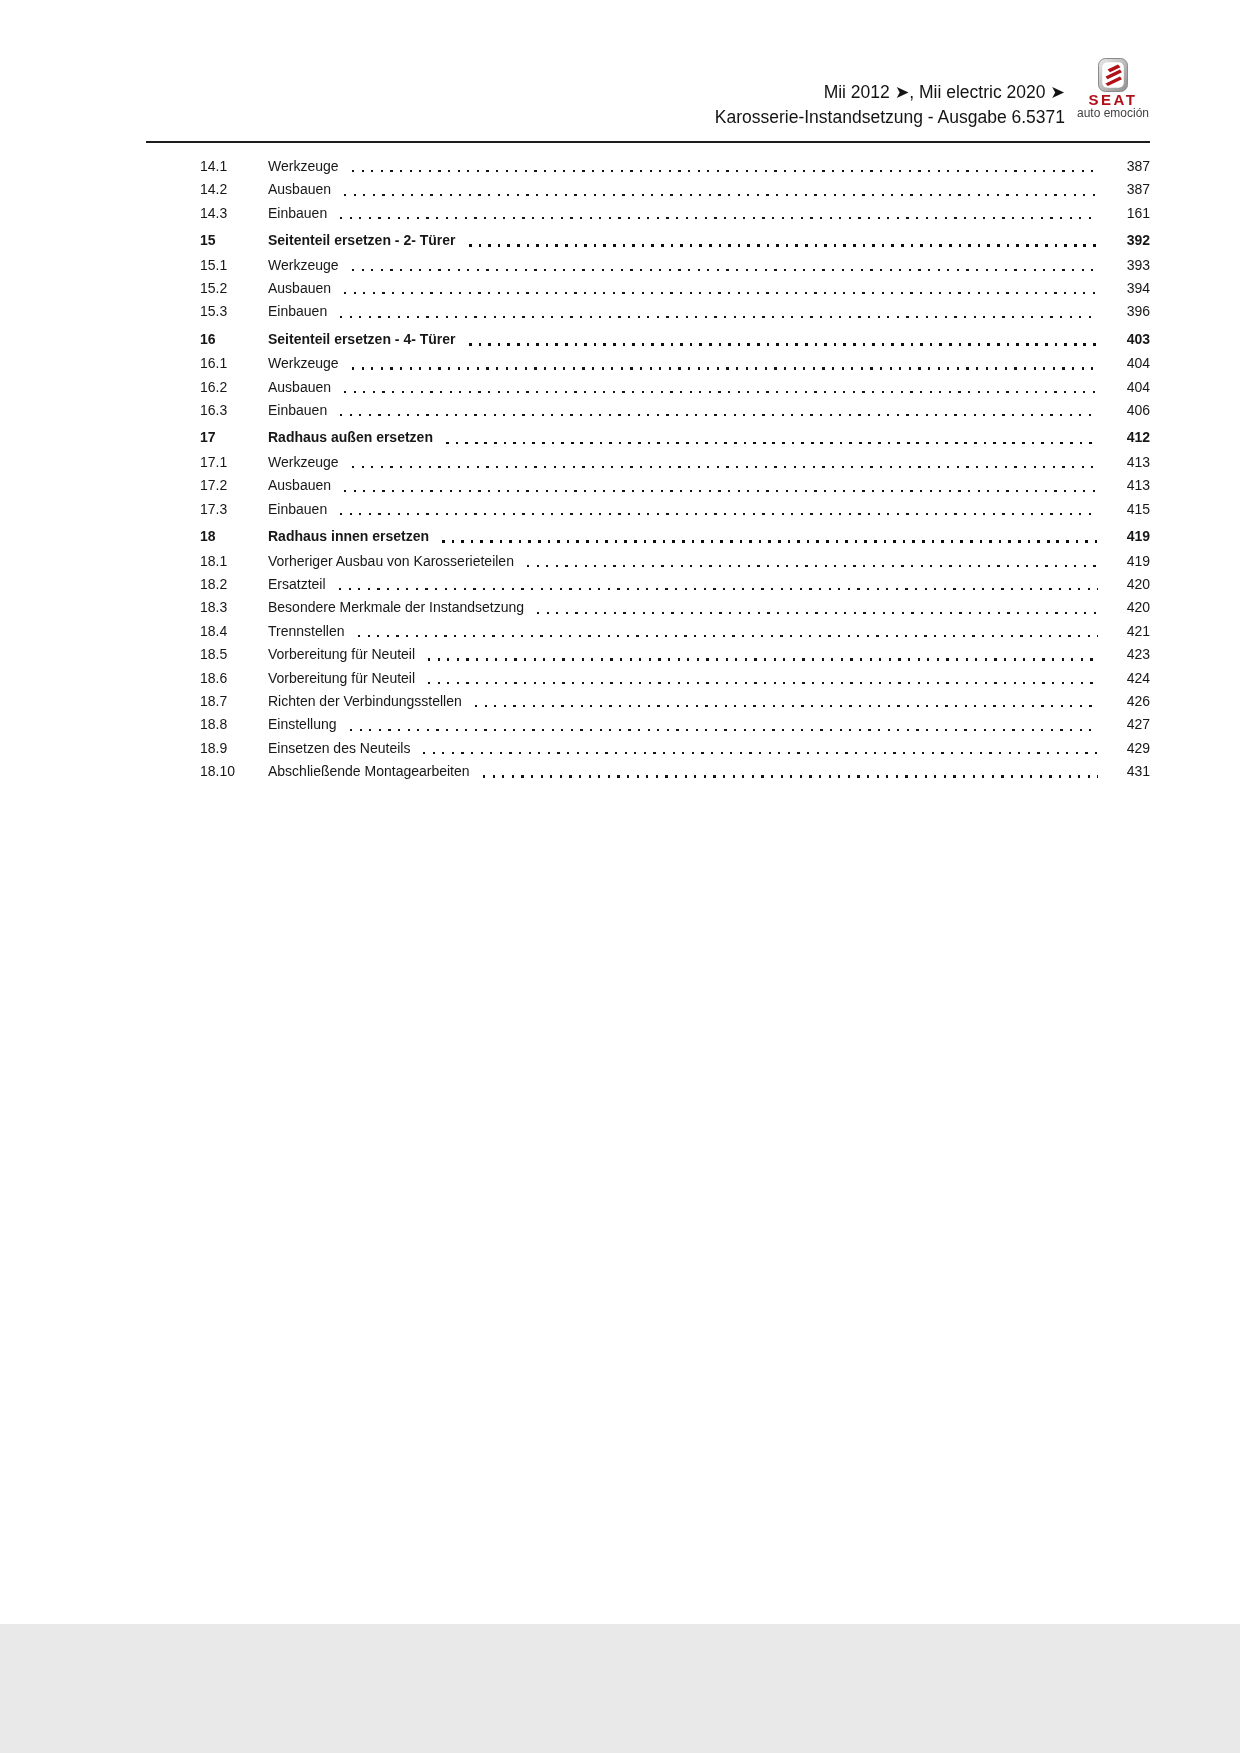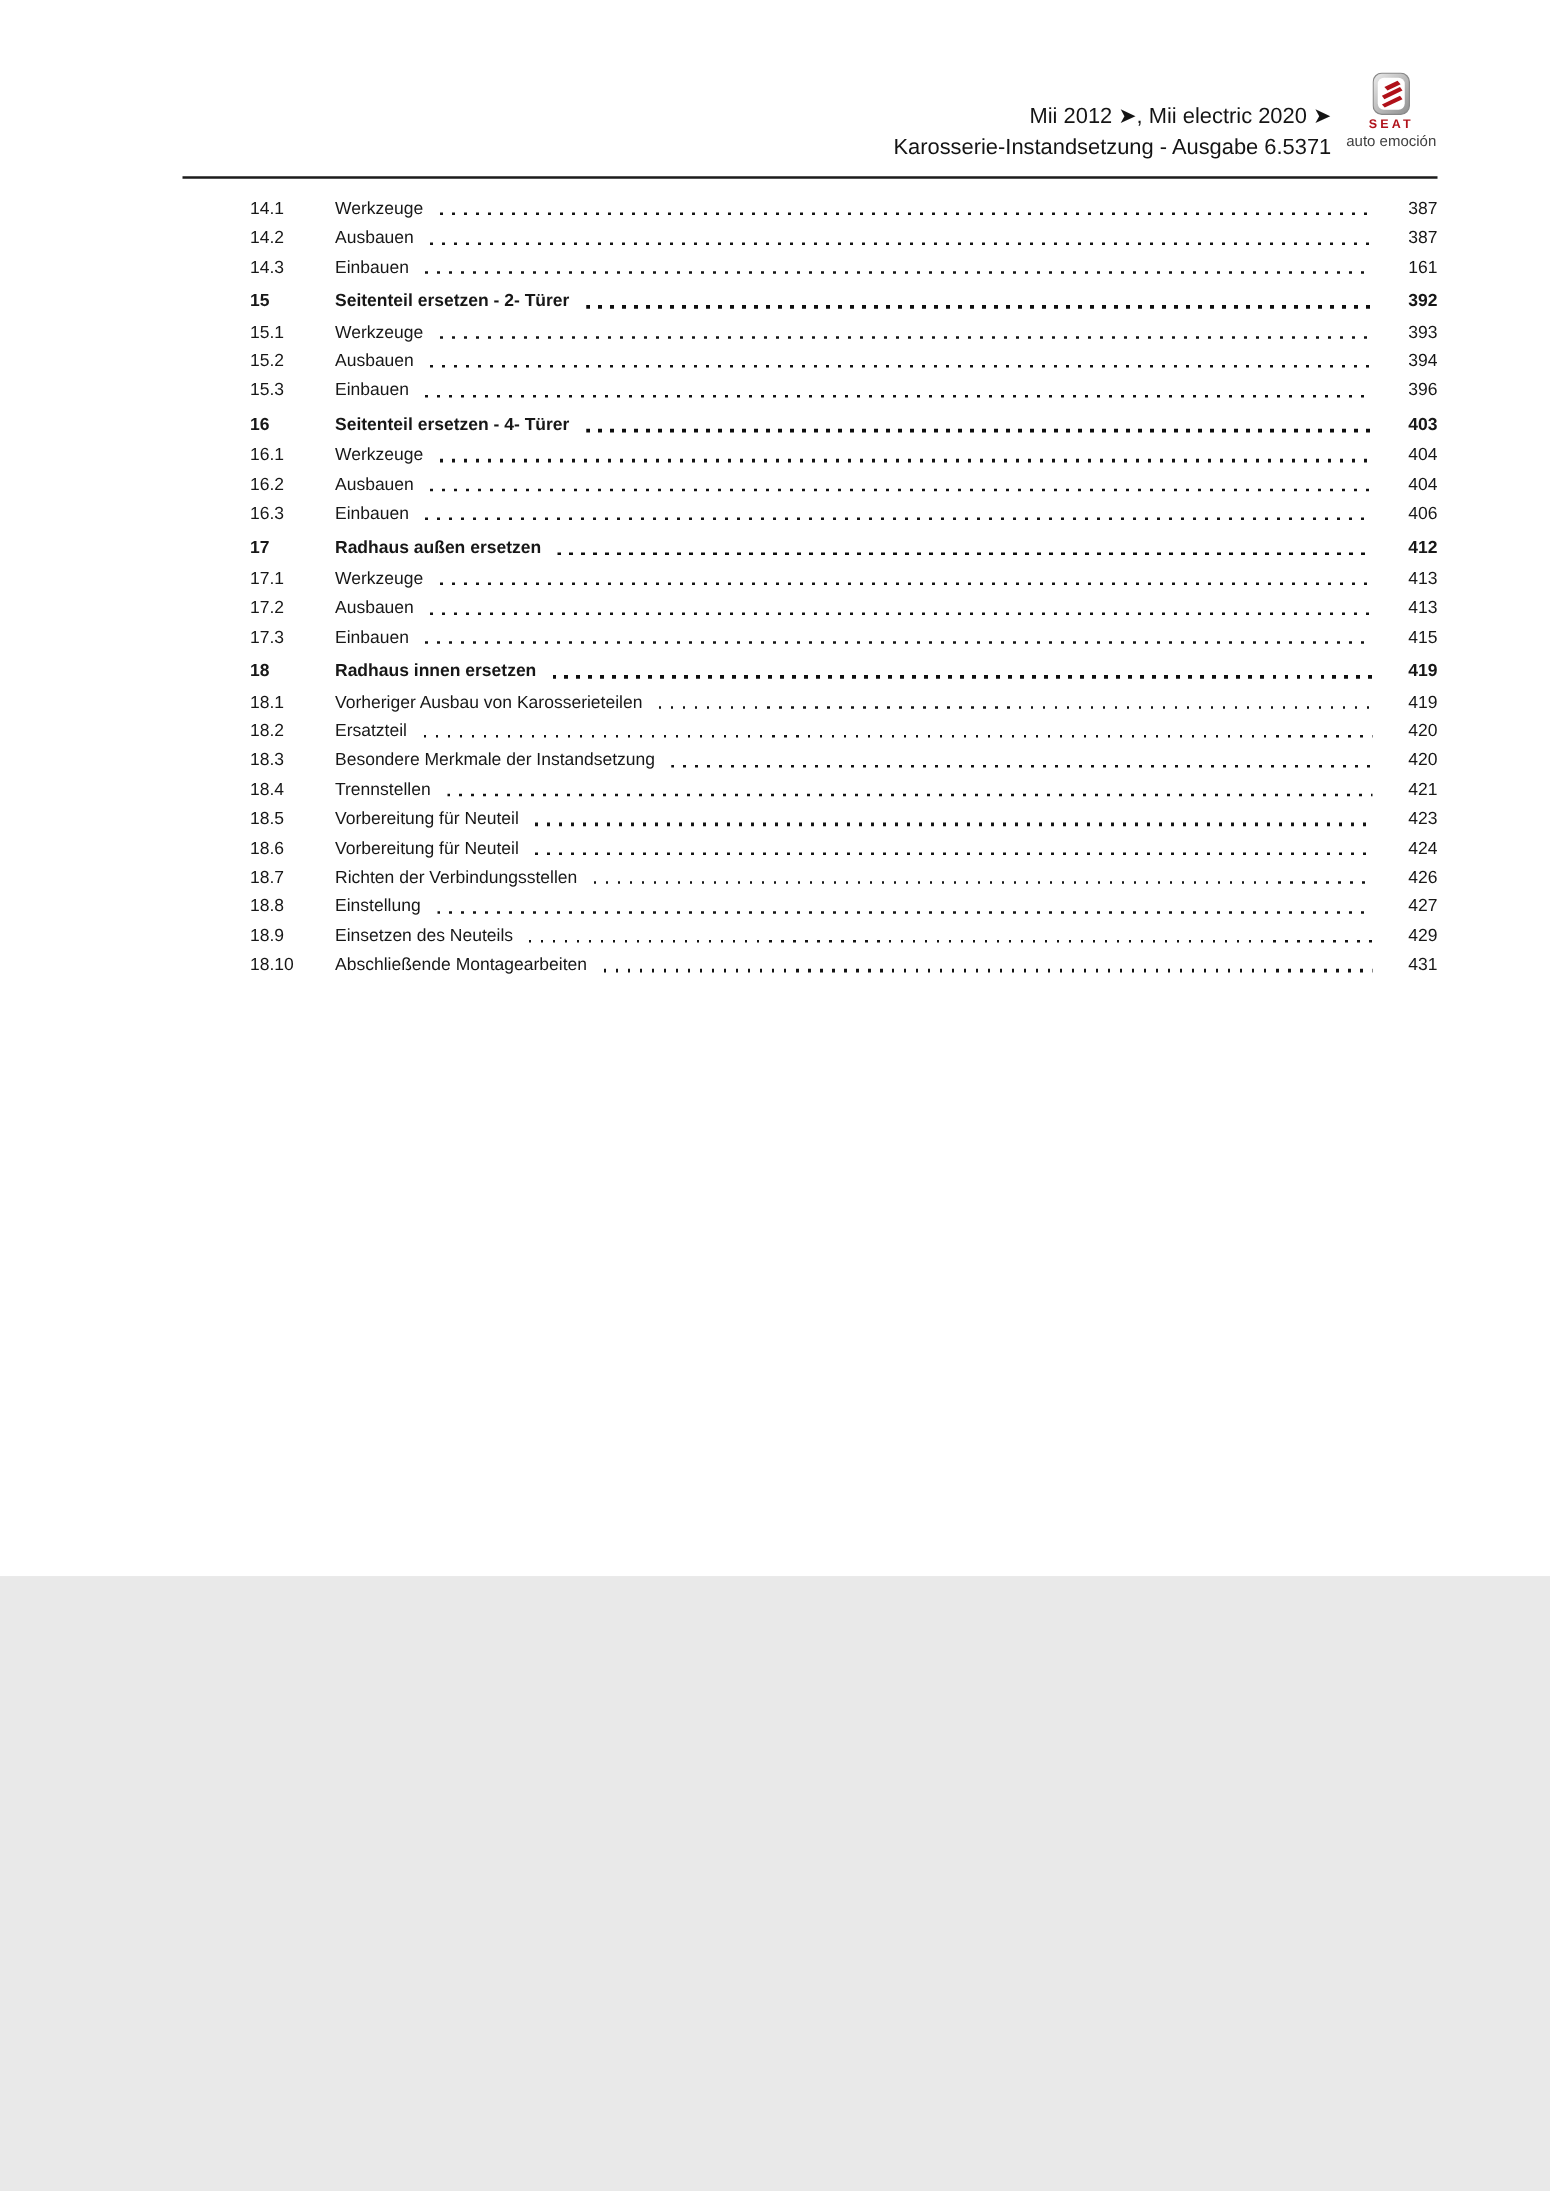--- a/index.html
+++ b/index.html
@@ -1,18 +1,18 @@
 <!DOCTYPE html>
 <html><head>
 <meta charset="utf-8">
 <style>
   html,body{margin:0;padding:0;background:#e9e9e9;}
   .page{
     position:relative;
-    width:1240px;height:1261px;
+    width:1240px;height:1624px;
     margin:0 auto;
     background:#ffffff;
     font-family:"Liberation Sans","DejaVu Sans",sans-serif;
     color:#171717;
     overflow:hidden;
   }
 
   
   .header-text{
     position:absolute;top:80px;right:175px;
@@ -25,21 +25,21 @@
     position:absolute;left:146px;right:90px;top:141px;
     height:2px;background:#1c1c1c;
   }
   .logo{
     position:absolute;left:1083px;top:58px;width:60px;
     display:flex;flex-direction:column;align-items:center;
   }
   .logo .emblem{width:30px;height:34px;display:block;}
   .logo .brand{
     margin-top:1px;
-    font-size:10px;font-weight:bold;letter-spacing:2.5px;
+    font-size:15px;font-weight:bold;letter-spacing:2.5px;
     color:#b01119;line-height:13px;
   }
   .logo .tagline{
     margin-top:1px;
     font-size:12px;color:#3f3f3f;line-height:12px;white-space:nowrap;
   }
 
   
   .toc{
     position:absolute;left:200px;right:90px;top:155px;

